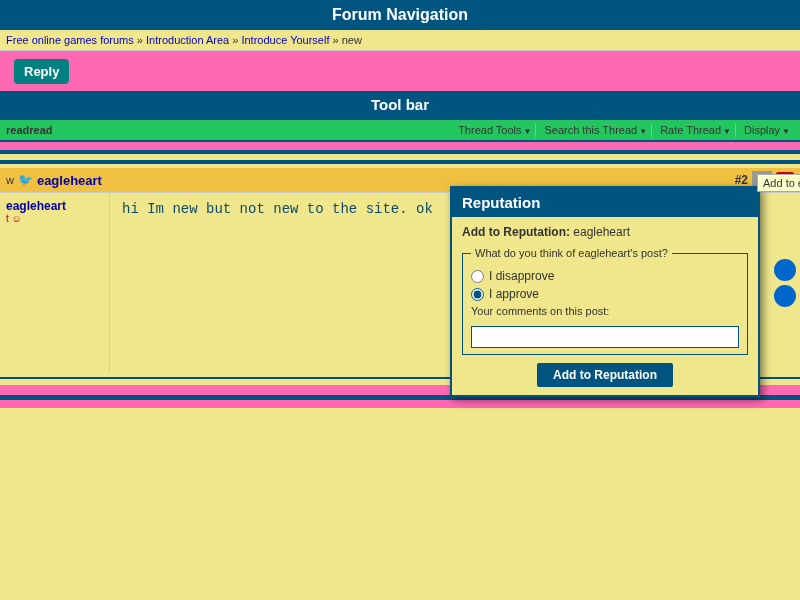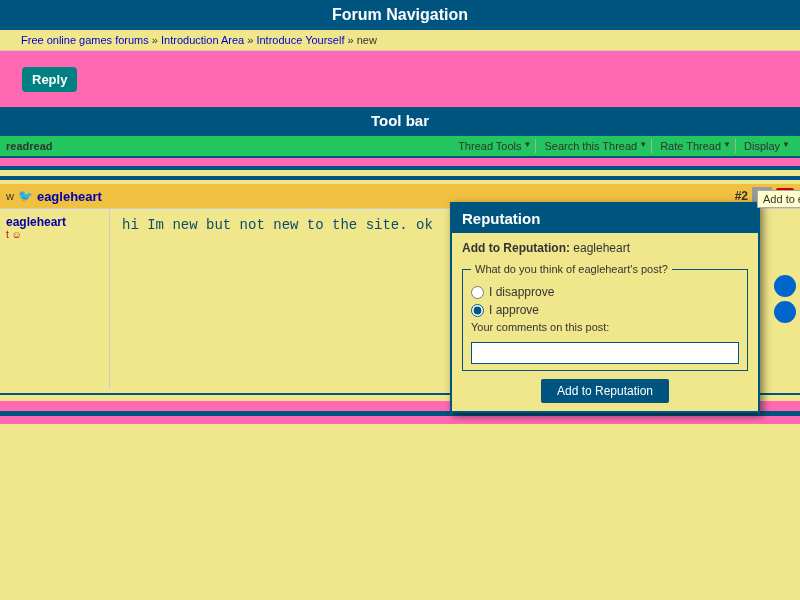--- a/index.html
+++ b/index.html
@@ -11,37 +11,37 @@
       color: #fff;
       text-align: center;
       font-size: 16px;
       font-weight: bold;
       padding: 6px 0;
     }
 
     
     .breadcrumb-bar {
       background: #f0e68c;
-      padding: 4px 21px;
+      padding: 4px 6px;
       font-size: 11px;
       color: #333;
       border-bottom: 1px solid #ccc;
     }
     .breadcrumb-bar a {
       color: #0000cc;
       text-decoration: none;
     }
 
     
     .pink-banner {
       background: #ff69b4;
-      height: 56px;
-      display: flex;
-      align-items: center;
-      padding: 0 22px;
+      height: 40px;
+      display: flex;
+      align-items: center;
+      padding: 0 14px;
     }
     .reply-btn {
       background: #008080;
       color: #fff;
       border: none;
       border-radius: 4px;
       padding: 5px 10px;
       font-size: 13px;
       font-weight: bold;
       cursor: pointer;
@@ -75,21 +75,21 @@
     .thread-tools-right {
       display: flex;
       gap: 4px;
       align-items: center;
     }
     .tool-link {
       color: #333;
       text-decoration: none;
       font-size: 11px;
       display: flex;
-      align-items: flex-start;
+      align-items: flex-end;
       gap: 2px;
       padding: 1px 4px;
       border-right: 1px solid #aaa;
     }
     .tool-link:last-child { border-right: none; }
     .tool-link .arrow { font-size: 8px; }
 
     
     .pink-divider {
       background: #ff69b4;
@@ -266,21 +266,21 @@
     .rep-submit-row {
       text-align: center;
       margin-top: 8px;
     }
     .rep-submit-btn {
       background: #005580;
       color: #fff;
       border: none;
       padding: 5px 16px;
       font-size: 12px;
-      font-weight: normal;
+      font-weight: bold;
       cursor: pointer;
       border-radius: 2px;
     }
 
     
     .add-to-tooltip {
       position: absolute;
       top: 10px;
       left: 757px;
       background: #ffffcc;

